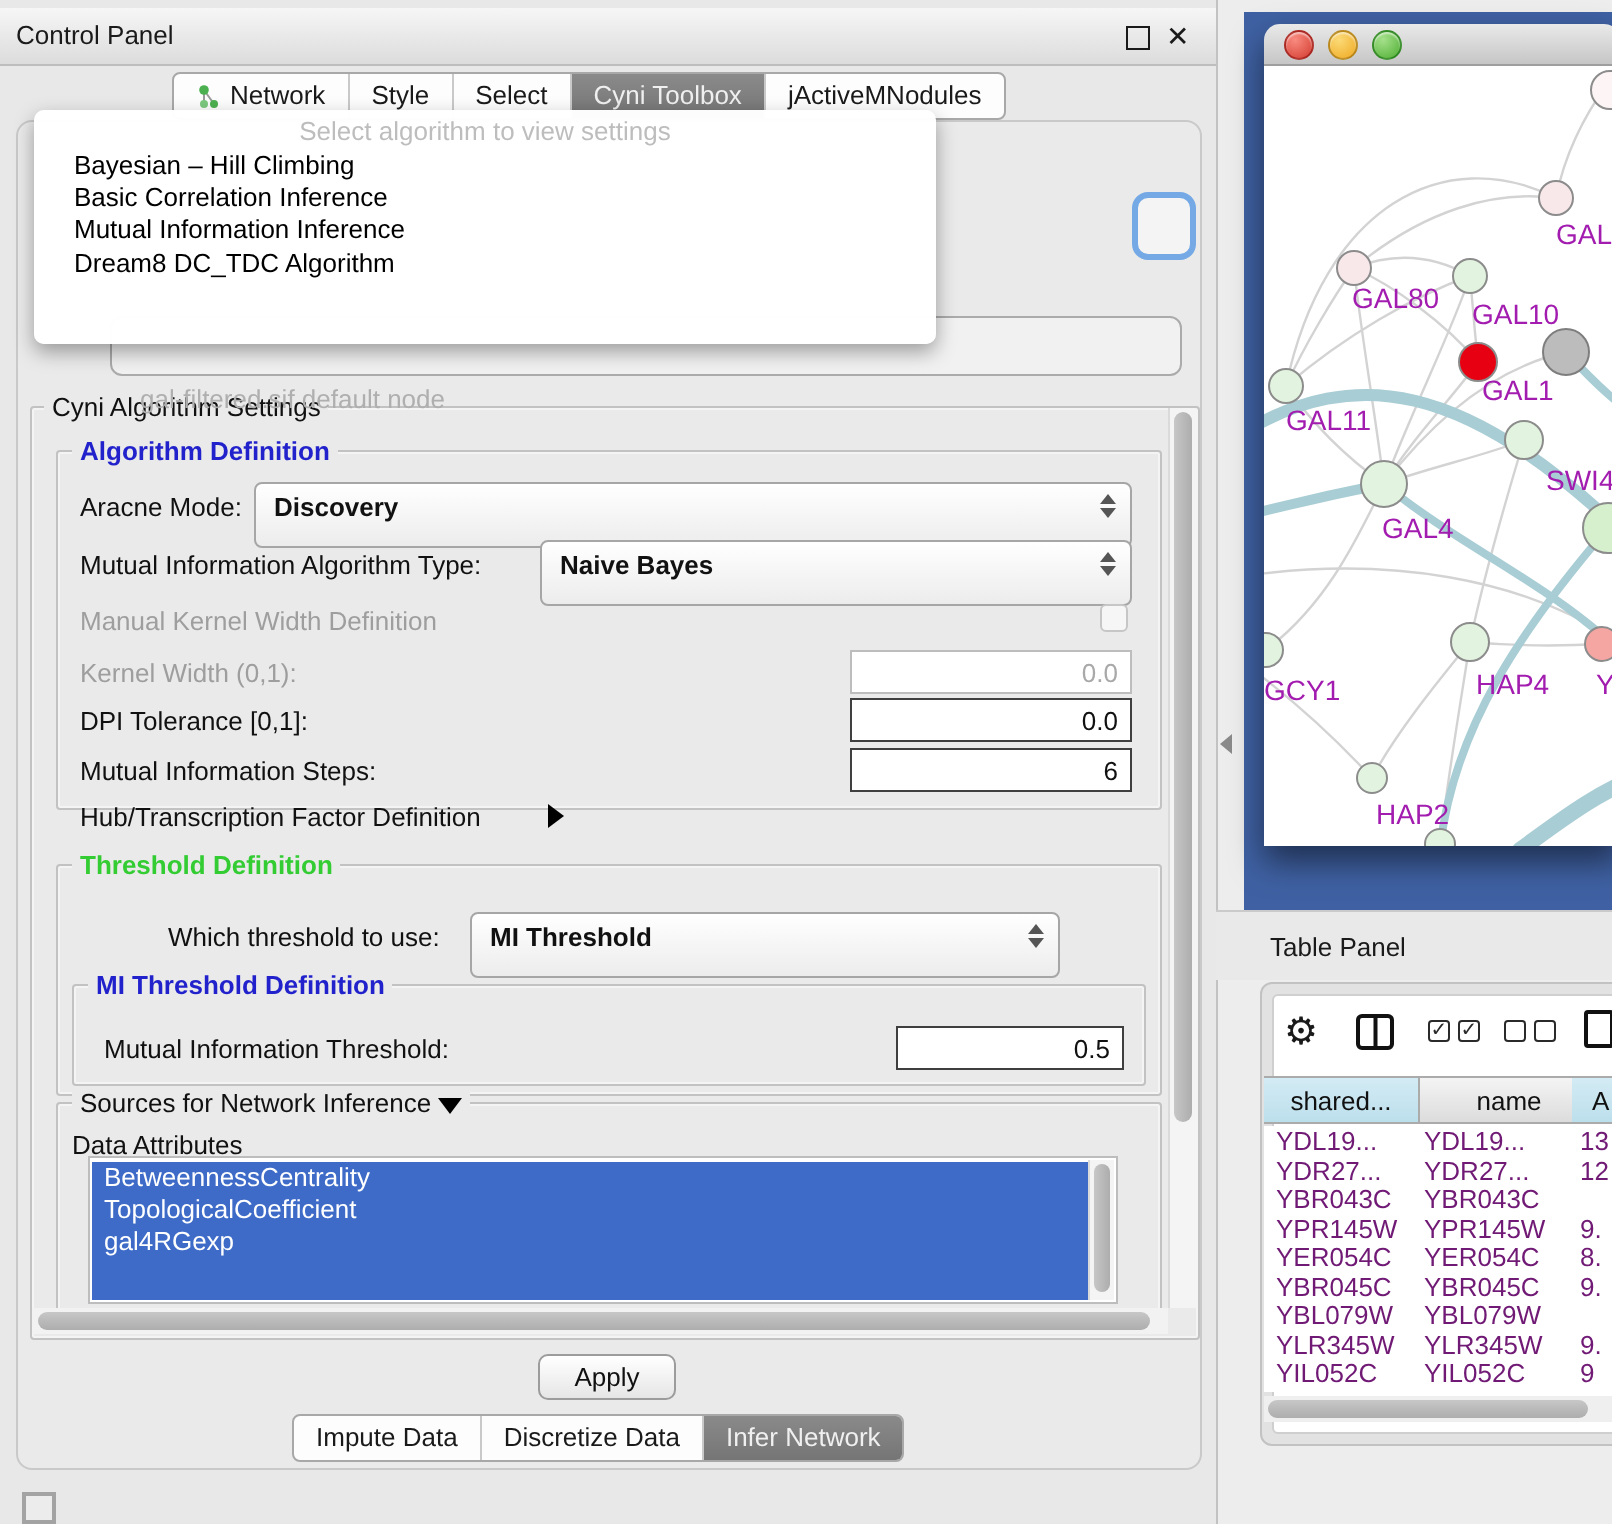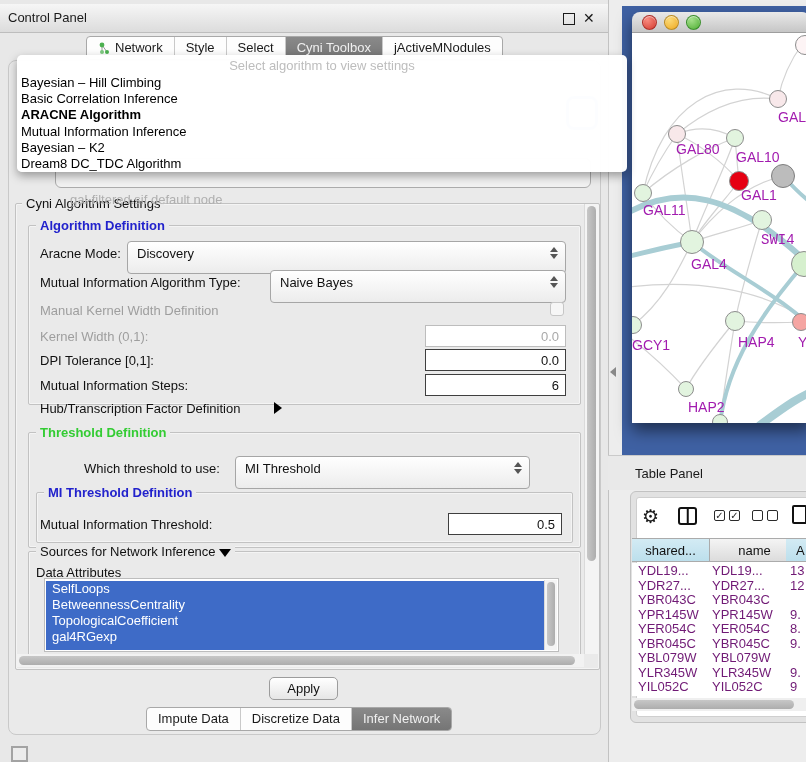--- a/index.html
+++ b/index.html
@@ -20,31 +20,31 @@
   .seg{display:flex;background:#FDFDFD;border:1px solid #A8A8A8;border-radius:4px;overflow:hidden;height:22px;}
   .seg .s{padding:0 11px;line-height:22px;font-size:13px;color:#1a1a1a;border-left:1px solid #C9C9C9;display:flex;align-items:center;gap:4px;white-space:nowrap;}
   .seg .s:first-child{border-left:none;}
   .seg .s.sel{background:linear-gradient(#8A8A8A,#757575);color:#F0F0F0;}
   .content-panel{left:8px;top:60px;width:591px;height:673px;background:#EAEAEA;border:1px solid #C9C9C9;border-radius:8px;}
   
   .ghost-combo{left:55px;top:158px;width:534px;height:28px;border:1px solid #ABABAB;border-radius:6px;background:#F1F1F1;z-index:2;}
   .ghost-combo span{position:absolute;left:14px;top:6px;color:#AFAFAF;margin-top:27px;}
   .ghost-focus{left:566px;top:96px;width:26px;height:28px;border:3px solid #74A9E6;border-radius:8px;background:#F4F4F4;z-index:2;}
   
-  .popup{left:17px;top:55px;width:610px;height:117px;background:rgba(255,255,255,0.98);border-radius:5px;
+  .popup{left:17px;top:55px;width:451px;height:117px;background:rgba(255,255,255,0.98);border-radius:5px;
          box-shadow:0 4px 10px rgba(0,0,0,0.35);z-index:10;padding-top:2px;box-sizing:border-box;}
   .popup .ph{text-align:center;color:#BDBDBD;font-size:13px;line-height:18px;}
-  .popup .it{padding-left:4px;font-size:13px;line-height:16.2px;color:#000;}
+  .popup .it{padding-left:20px;font-size:13px;line-height:16.2px;color:#000;}
   .popup .it.bold{font-weight:bold;}
   
   .groupbox{border:1px solid #C2C2C2;border-radius:2px;box-shadow:inset 0 0 0 1px #F4F4F4;}
   .gtitle{background:#EAEAEA;padding:0 4px;font-size:13px;}
   .lbl{font-weight:normal;font-size:13px;white-space:nowrap;}
   .lbl.dis{color:#9E9E9E;}
-  .combo{background:linear-gradient(#FFFFFF,#ECECEC);border:1px solid #A6A6A6;border-radius:4px;height:33px;box-sizing:border-box;}
+  .combo{background:linear-gradient(#FFFFFF,#ECECEC);border:1px solid #A6A6A6;border-radius:4px;height:33px;box-sizing:border-box;font-weight:bold;}
   .combo .val{position:absolute;left:9px;top:4px;font-size:13px;color:#111;}
   .spin{position:absolute;right:7px;top:4px;width:8px;height:14px;}
   .spin:before,.spin:after{content:"";position:absolute;left:0;border-left:4px solid transparent;border-right:4px solid transparent;}
   .spin:before{top:1px;border-bottom:5px solid #555;}
   .spin:after{bottom:1px;border-top:5px solid #555;}
   .field{background:#FFF;border:1px solid #3F3F3F;box-sizing:border-box;height:22px;font-size:13px;text-align:right;padding:3px 6px 0 0;}
   .field.dis{border:1px solid #BDBDBD;color:#A9A9A9;}
   .vscroll{background:#F4F4F4;border-left:1px solid #DADADA;}
   .thumb{background:linear-gradient(90deg,#C7C7C7,#ADADAD);border-radius:5px;}
   .hthumb{background:linear-gradient(#C7C7C7,#ADADAD);border-radius:5px;}
@@ -115,23 +115,21 @@
 
 <div class="abs ghost-combo">
   <span>gal-filtered.sif default node</span>
 </div>
 <div class="abs ghost-focus"></div>
 
 <div class="abs popup">
   <div class="ph">Select algorithm to view settings</div>
   <div class="it">Bayesian – Hill Climbing</div>
   <div class="it">Basic Correlation Inference</div>
-  <div class="it bold">ARACNE Algorithm</div>
   <div class="it">Mutual Information Inference</div>
-  <div class="it">Bayesian – K2</div>
   <div class="it">Dream8 DC_TDC Algorithm</div>
 </div>
 
 <div class="abs groupbox" style="left:15px;top:203px;width:583px;height:465px;background:#EAEAEA;"></div>
 <span class="abs gtitle" style="left:22px;top:196px;">Cyni Algorithm Settings</span>
 
 <div class="abs groupbox" style="left:28px;top:225px;width:551px;height:178px;"></div>
 <span class="abs gtitle" style="left:36px;top:218px;color:#2222CC;font-weight:bold;">Algorithm Definition</span>
 
 <span class="abs lbl" style="left:40px;top:246px;">Aracne Mode:</span>
@@ -165,30 +163,29 @@
 <span class="abs gtitle" style="left:36px;top:425px;color:#33CC33;font-weight:bold;">Threshold Definition</span>
 
 <span class="abs lbl" style="left:84px;top:461px;">Which threshold to use:</span>
 <div class="abs combo" style="left:235px;top:456px;width:295px;">
   <span class="val">MI Threshold</span>
   <span class="spin"></span>
 </div>
 
 <div class="abs groupbox" style="left:36px;top:492px;width:535px;height:49px;"></div>
 <span class="abs gtitle" style="left:44px;top:485px;color:#2222CC;font-weight:bold;">MI Threshold Definition</span>
-<span class="abs lbl" style="left:40px;top:517px;">Mutual Information Threshold:</span>
+<span class="abs lbl" style="left:52px;top:517px;">Mutual Information Threshold:</span>
 <div class="abs field" style="left:448px;top:513px;width:114px;">0.5</div>
 
 <div class="abs groupbox" style="left:28px;top:551px;width:551px;height:104px;"></div>
 <span class="abs gtitle" style="left:36px;top:544px;font-weight:normal;"><span>Sources for Network Inference</span> <span class="tri-down" style="position:relative;top:1px;"></span></span>
 <span class="abs lbl" style="left:36px;top:565px;">Data Attributes</span>
 
 <div class="abs attr-list" style="left:44px;top:578px;width:513px;height:72px;">
   <div class="attr-sel">
-    <div class="ai">SelfLoops</div>
     <div class="ai">BetweennessCentrality</div>
     <div class="ai">TopologicalCoefficient</div>
     <div class="ai">gal4RGexp</div>
   </div>
   <div class="abs vscroll" style="right:1px;top:1px;width:12px;height:70px;">
     <div class="thumb" style="position:absolute;left:2px;top:2px;width:8px;height:64px;"></div>
   </div>
 </div>
 
 <div class="abs vscroll" style="left:584px;top:204px;width:13px;height:450px;">
@@ -272,21 +269,21 @@
     <div class="node" style="left:93px;top:278px;width:20px;height:20px;background:#E2F4DF;"></div>
     <div class="node" style="left:160px;top:280px;width:18px;height:18px;background:#F5A5A2;"></div>
     <div class="node" style="left:46px;top:348px;width:16px;height:16px;background:#E2F4DF;"></div>
     <div class="node" style="left:80px;top:381px;width:16px;height:16px;background:#E2F4DF;"></div>
 
     <span class="nlabel" style="left:146px;top:76px;">GAL</span>
     <span class="nlabel" style="left:44px;top:108px;">GAL80</span>
     <span class="nlabel" style="left:104px;top:116px;">GAL10</span>
     <span class="nlabel" style="left:109px;top:154px;">GAL1</span>
     <span class="nlabel" style="left:11px;top:169px;">GAL11</span>
-    <span class="nlabel" style="left:129px;top:199px;font-family:Liberation Mono, monospace;">SWI4</span>
+    <span class="nlabel" style="left:141px;top:199px;">SWI4</span>
     <span class="nlabel" style="left:59px;top:223px;">GAL4</span>
     <span class="nlabel" style="left:0px;top:304px;">GCY1</span>
     <span class="nlabel" style="left:106px;top:301px;">HAP4</span>
     <span class="nlabel" style="left:166px;top:301px;">Y</span>
     <span class="nlabel" style="left:56px;top:366px;">HAP2</span>
   </div>
 </div>
 
 <div class="abs tp-bar"></div>
 <span class="abs" style="left:635px;top:466px;font-size:13px;color:#1a1a1a;">Table Panel</span>

